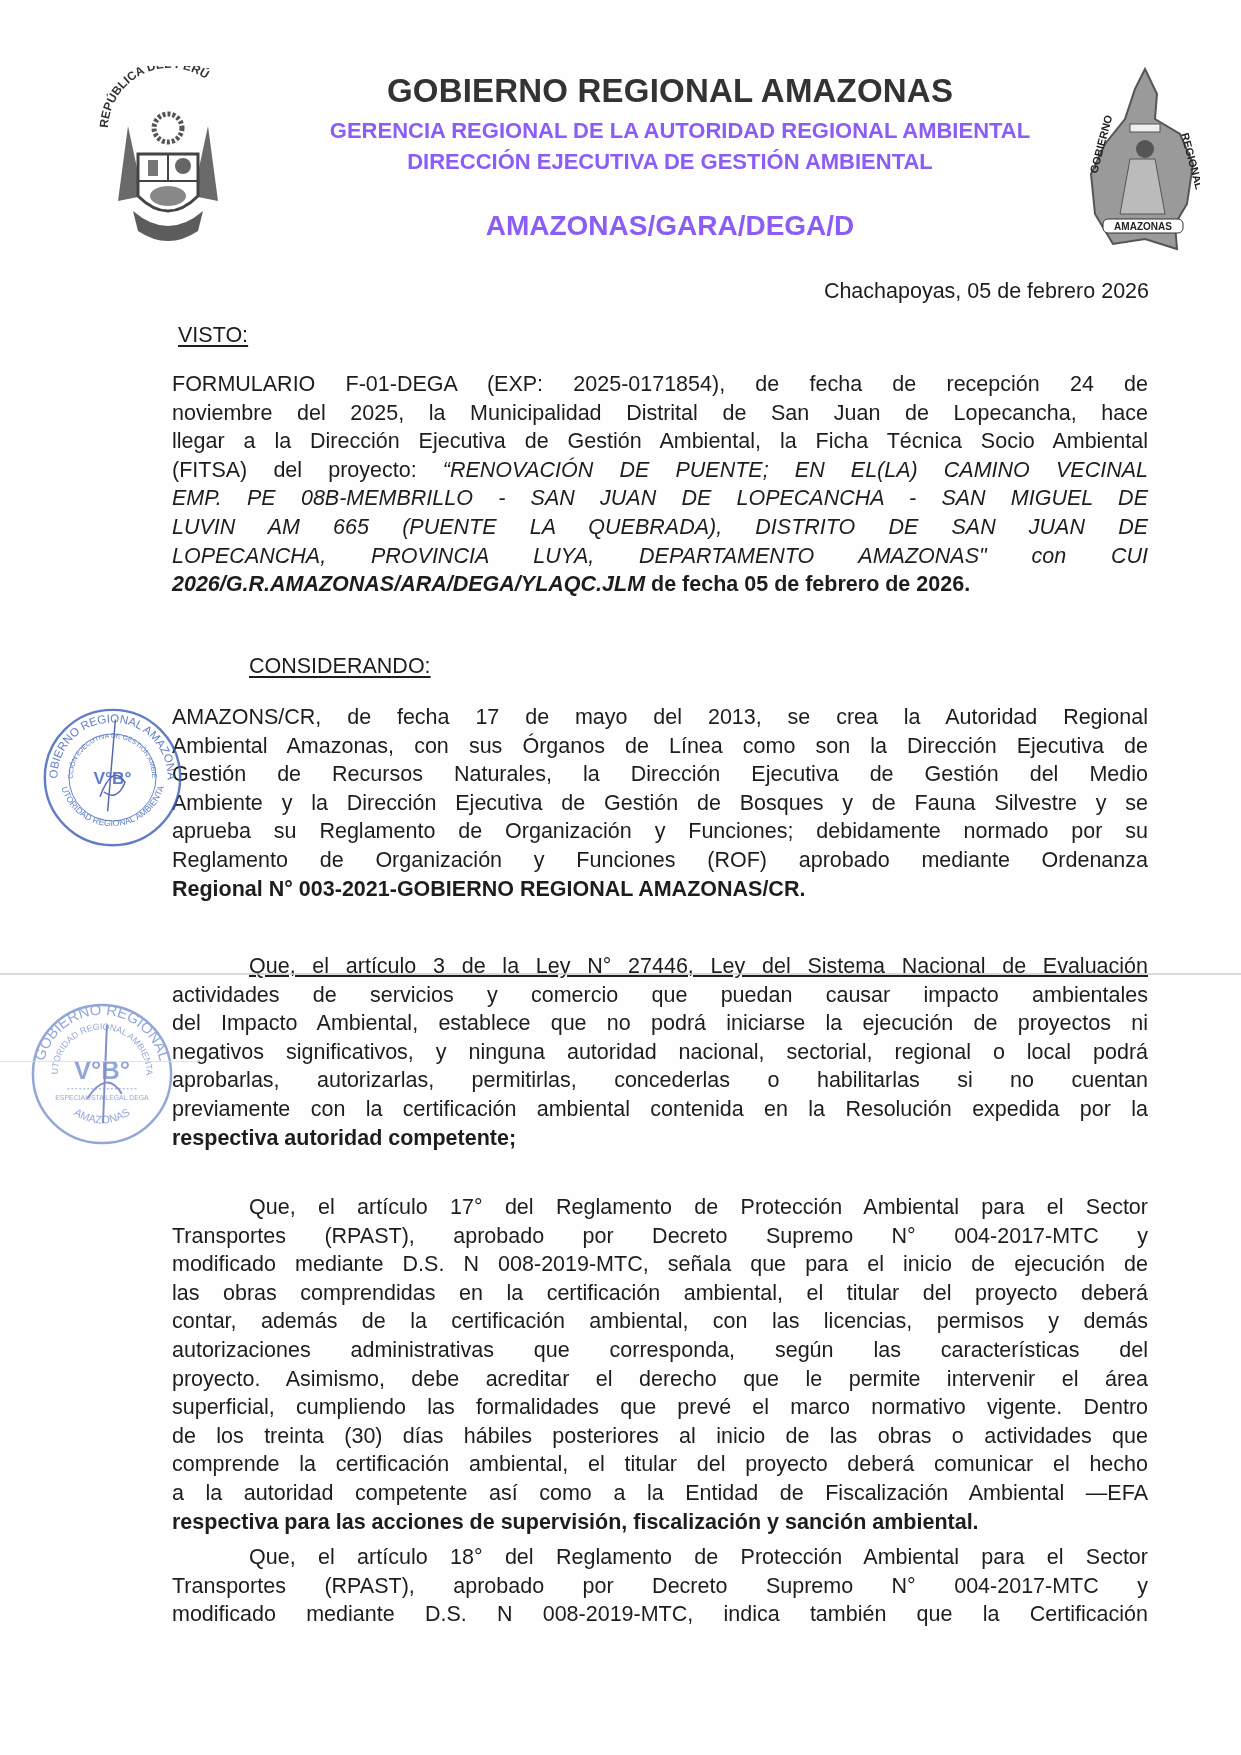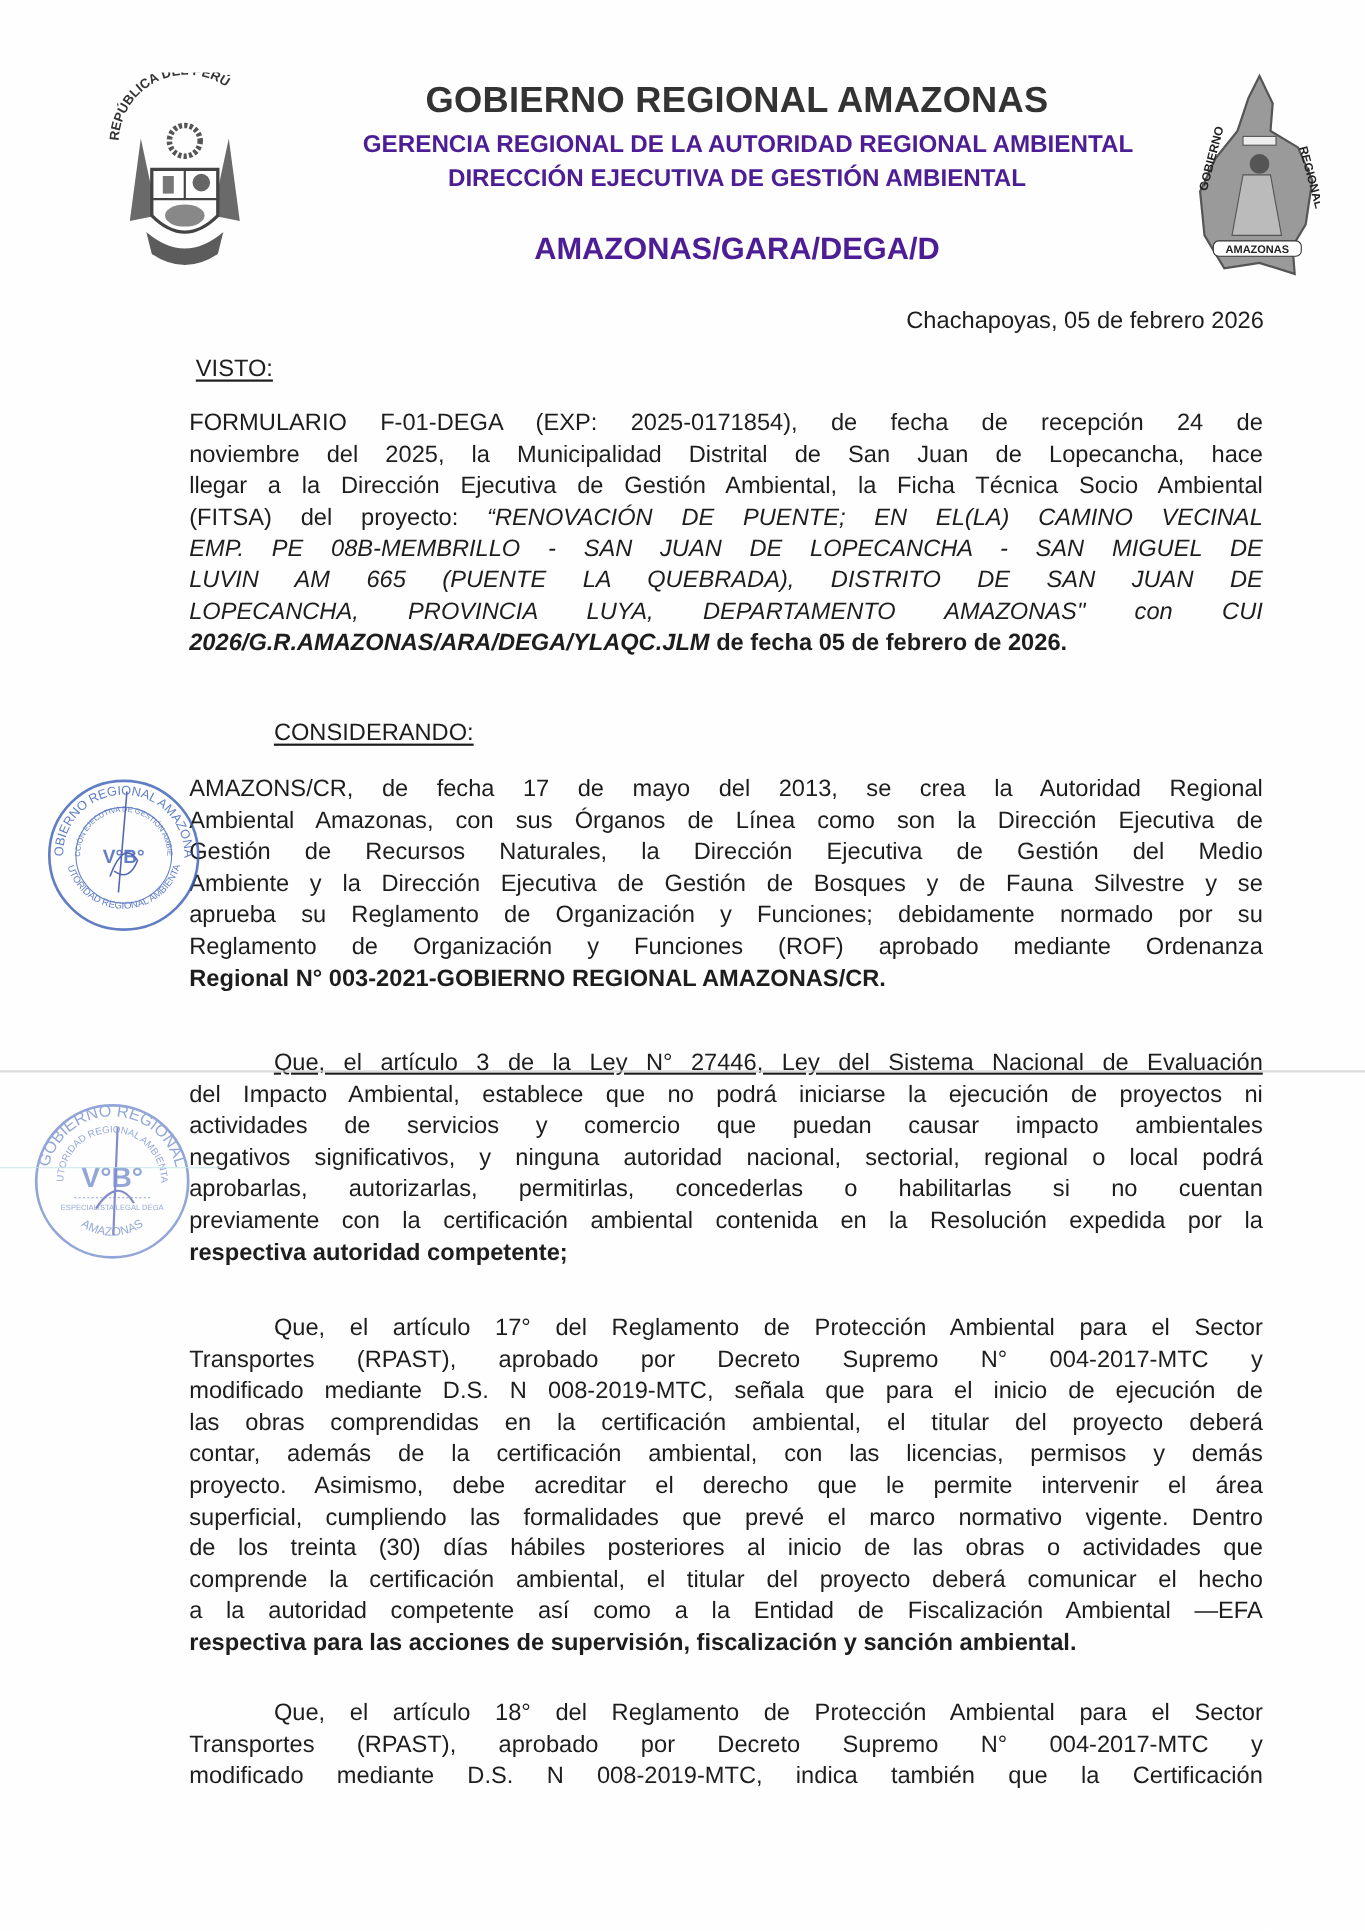--- a/index.html
+++ b/index.html
@@ -3,21 +3,21 @@
 <meta charset="utf-8">
 <style>
   html, body { margin: 0; padding: 0; background: #ffffff; }
   body { width: 1241px; height: 1755px; position: relative; overflow: hidden;
          font-family: "Liberation Sans", sans-serif; color: #1d1d1d; }
   .page { position: absolute; left: 0; top: 0; width: 1241px; height: 1755px; background: #fefefe; }
 
   
   .logo-left { position: absolute; left: 88px; top: 66px; width: 160px; height: 190px; }
   .logo-right { position: absolute; left: 1085px; top: 64px; width: 115px; height: 190px; }
-  .hdr { position: absolute; left: 250px; width: 840px; text-align: center; font-weight: bold; color: #4c1d95; }
+  .hdr { position: absolute; left: 250px; width: 840px; text-align: center; font-weight: bold; color: #8b5cf6; }
   .hdr-title { top: 72px; font-size: 33px; letter-spacing: 0.2px; color: #333; }
   .hdr-l1 { top: 118px; font-size: 22px; left: 270px; width: 820px; }
   .hdr-l2 { top: 149px; font-size: 22px; }
   .hdr-l3 { top: 179px; font-size: 22px; left: 258px; width: 800px; }
   .hdr-l4 { top: 210px; font-size: 28px; }
 
   
   .date { position: absolute; right: 92px; top: 279px; font-size: 21.5px; margin-left: 36px; }
   .heading { position: absolute; font-weight: normal; font-size: 21.5px; text-decoration: underline; text-underline-offset: 3px; }
   .h-visto { left: 178px; top: 323px; }
@@ -105,34 +105,35 @@
     <span class="ln">Ambiental Amazonas, con sus Órganos de Línea como son la Dirección  Ejecutiva de</span>
     <span class="ln">Gestión de Recursos Naturales, la Dirección Ejecutiva de  Gestión del Medio</span>
     <span class="ln">Ambiente y la Dirección Ejecutiva de Gestión de Bosques y de Fauna Silvestre y se</span>
     <span class="ln">aprueba su Reglamento de Organización y Funciones; debidamente normado por su</span>
     <span class="ln">Reglamento de Organización y Funciones (ROF) aprobado mediante Ordenanza</span>
     <span class="ln last">Regional N° 003-2021-GOBIERNO REGIONAL AMAZONAS/CR.</span>
   </div>
 
   <div class="para p-c2">
     <span class="ln indent ul">Que, el artículo 3 de la Ley N° 27446, Ley del Sistema Nacional de Evaluación</span>
+    <span class="ln">actividades de servicios y comercio que puedan causar impacto ambientales</span>
     <span class="ln">del Impacto Ambiental, establece que no podrá iniciarse la ejecución de proyectos ni</span>
-    <span class="ln">actividades de servicios y comercio que puedan causar impacto ambientales</span>
     <span class="ln">negativos significativos, y ninguna autoridad nacional, sectorial, regional o local podrá</span>
     <span class="ln">aprobarlas, autorizarlas, permitirlas, concederlas o habilitarlas si no cuentan</span>
     <span class="ln">previamente con la certificación ambiental contenida en la Resolución expedida por la</span>
     <span class="ln last">respectiva autoridad competente;</span>
   </div>
 
   <div class="para p-c3">
     <span class="ln indent">Que, el artículo 17° del Reglamento de Protección Ambiental para el Sector</span>
     <span class="ln">Transportes  (RPAST), aprobado por Decreto Supremo N° 004-2017-MTC y</span>
     <span class="ln">modificado mediante D.S. N 008-2019-MTC, señala que para el inicio de ejecución de</span>
     <span class="ln">las obras comprendidas en la certificación ambiental, el titular del proyecto deberá</span>
     <span class="ln">contar, además de la certificación ambiental, con las licencias, permisos y demás</span>
+    <span class="ln">autorizaciones administrativas que corresponda, según las características del</span>
     <span class="ln">proyecto.  Asimismo, debe acreditar el derecho que le permite intervenir el área</span>
     <span class="ln">superficial, cumpliendo las formalidades que prevé el marco normativo vigente. Dentro</span>
     <span class="ln">de los treinta (30) días hábiles posteriores al inicio de las obras o actividades que</span>
     <span class="ln">comprende la certificación ambiental, el titular del proyecto deberá comunicar el hecho</span>
     <span class="ln">a la autoridad competente así como a la Entidad de Fiscalización Ambiental —EFA</span>
     <span class="ln last">respectiva para las acciones de supervisión, fiscalización y sanción ambiental.</span>
   </div>
 
   <div class="para p-c4">
     <span class="ln indent">Que, el artículo 18° del Reglamento de Protección Ambiental para el Sector</span>

